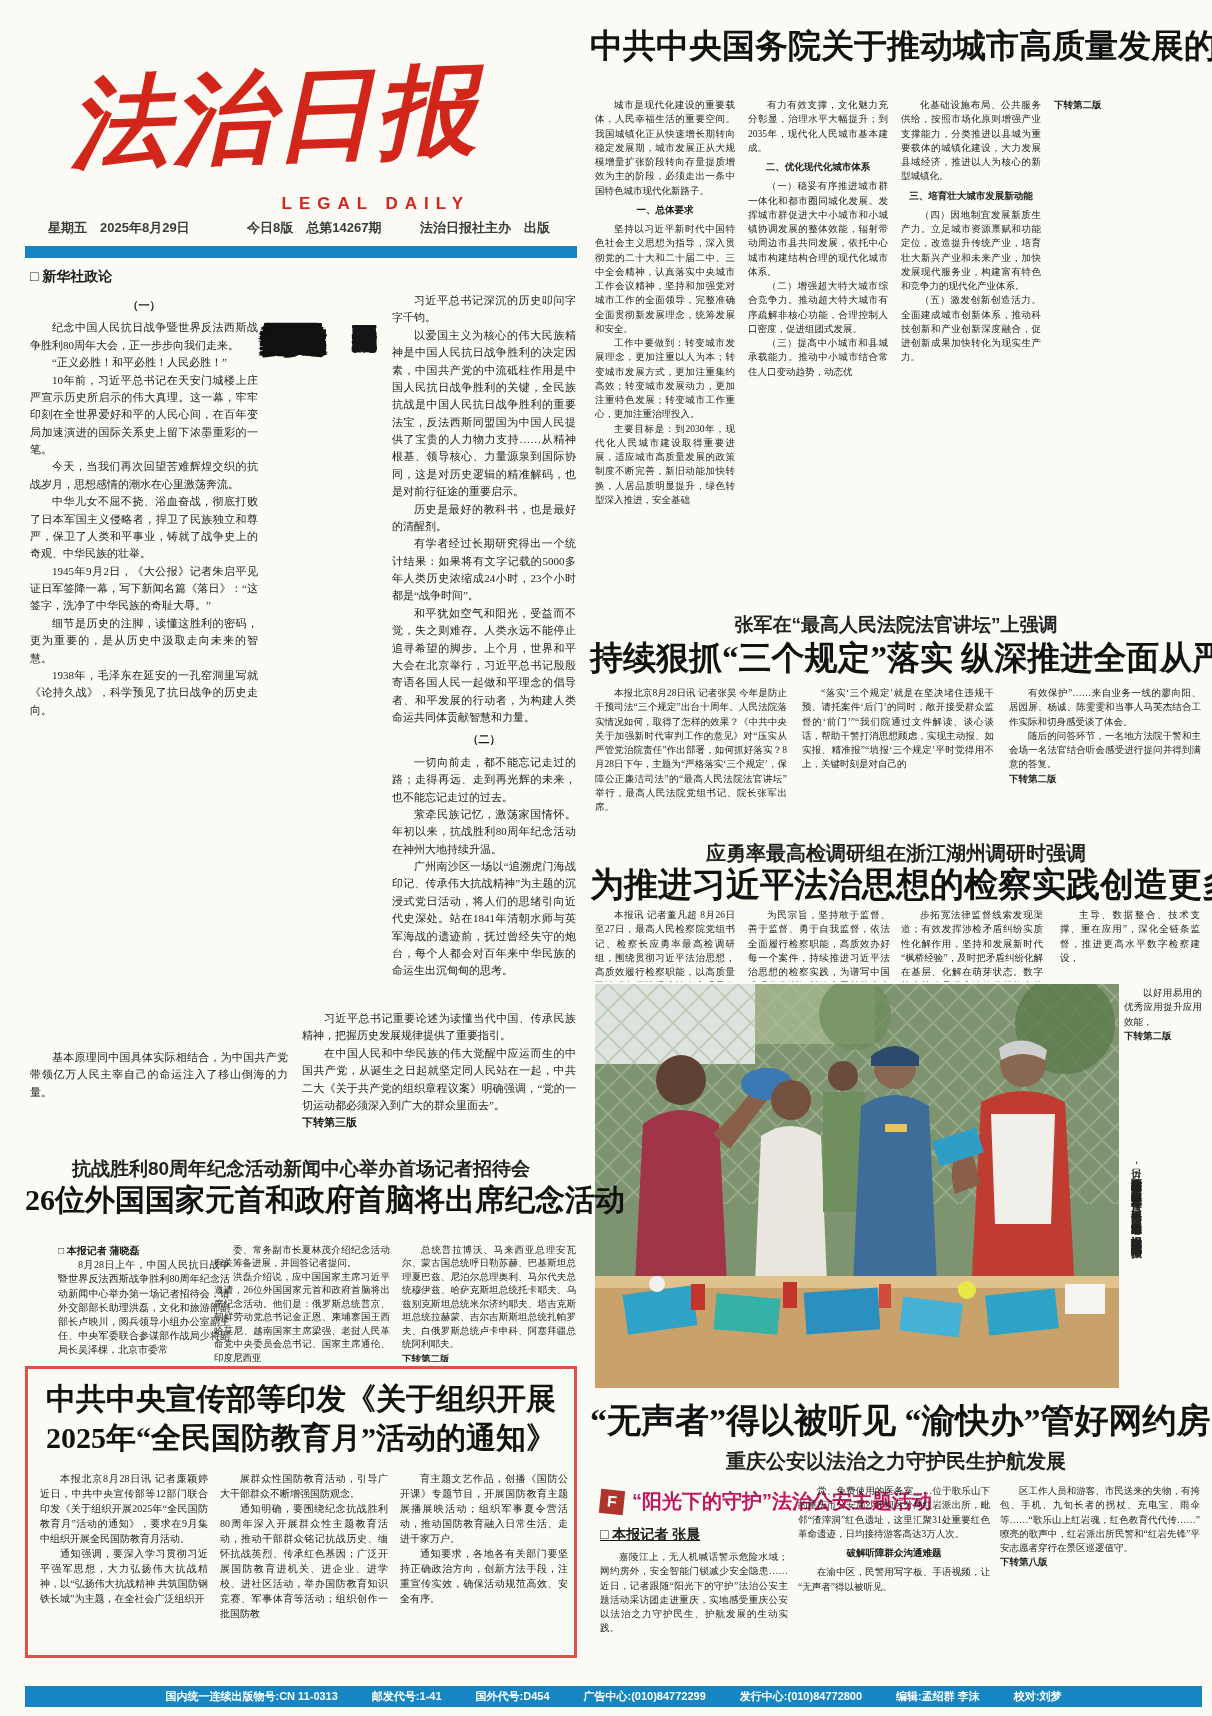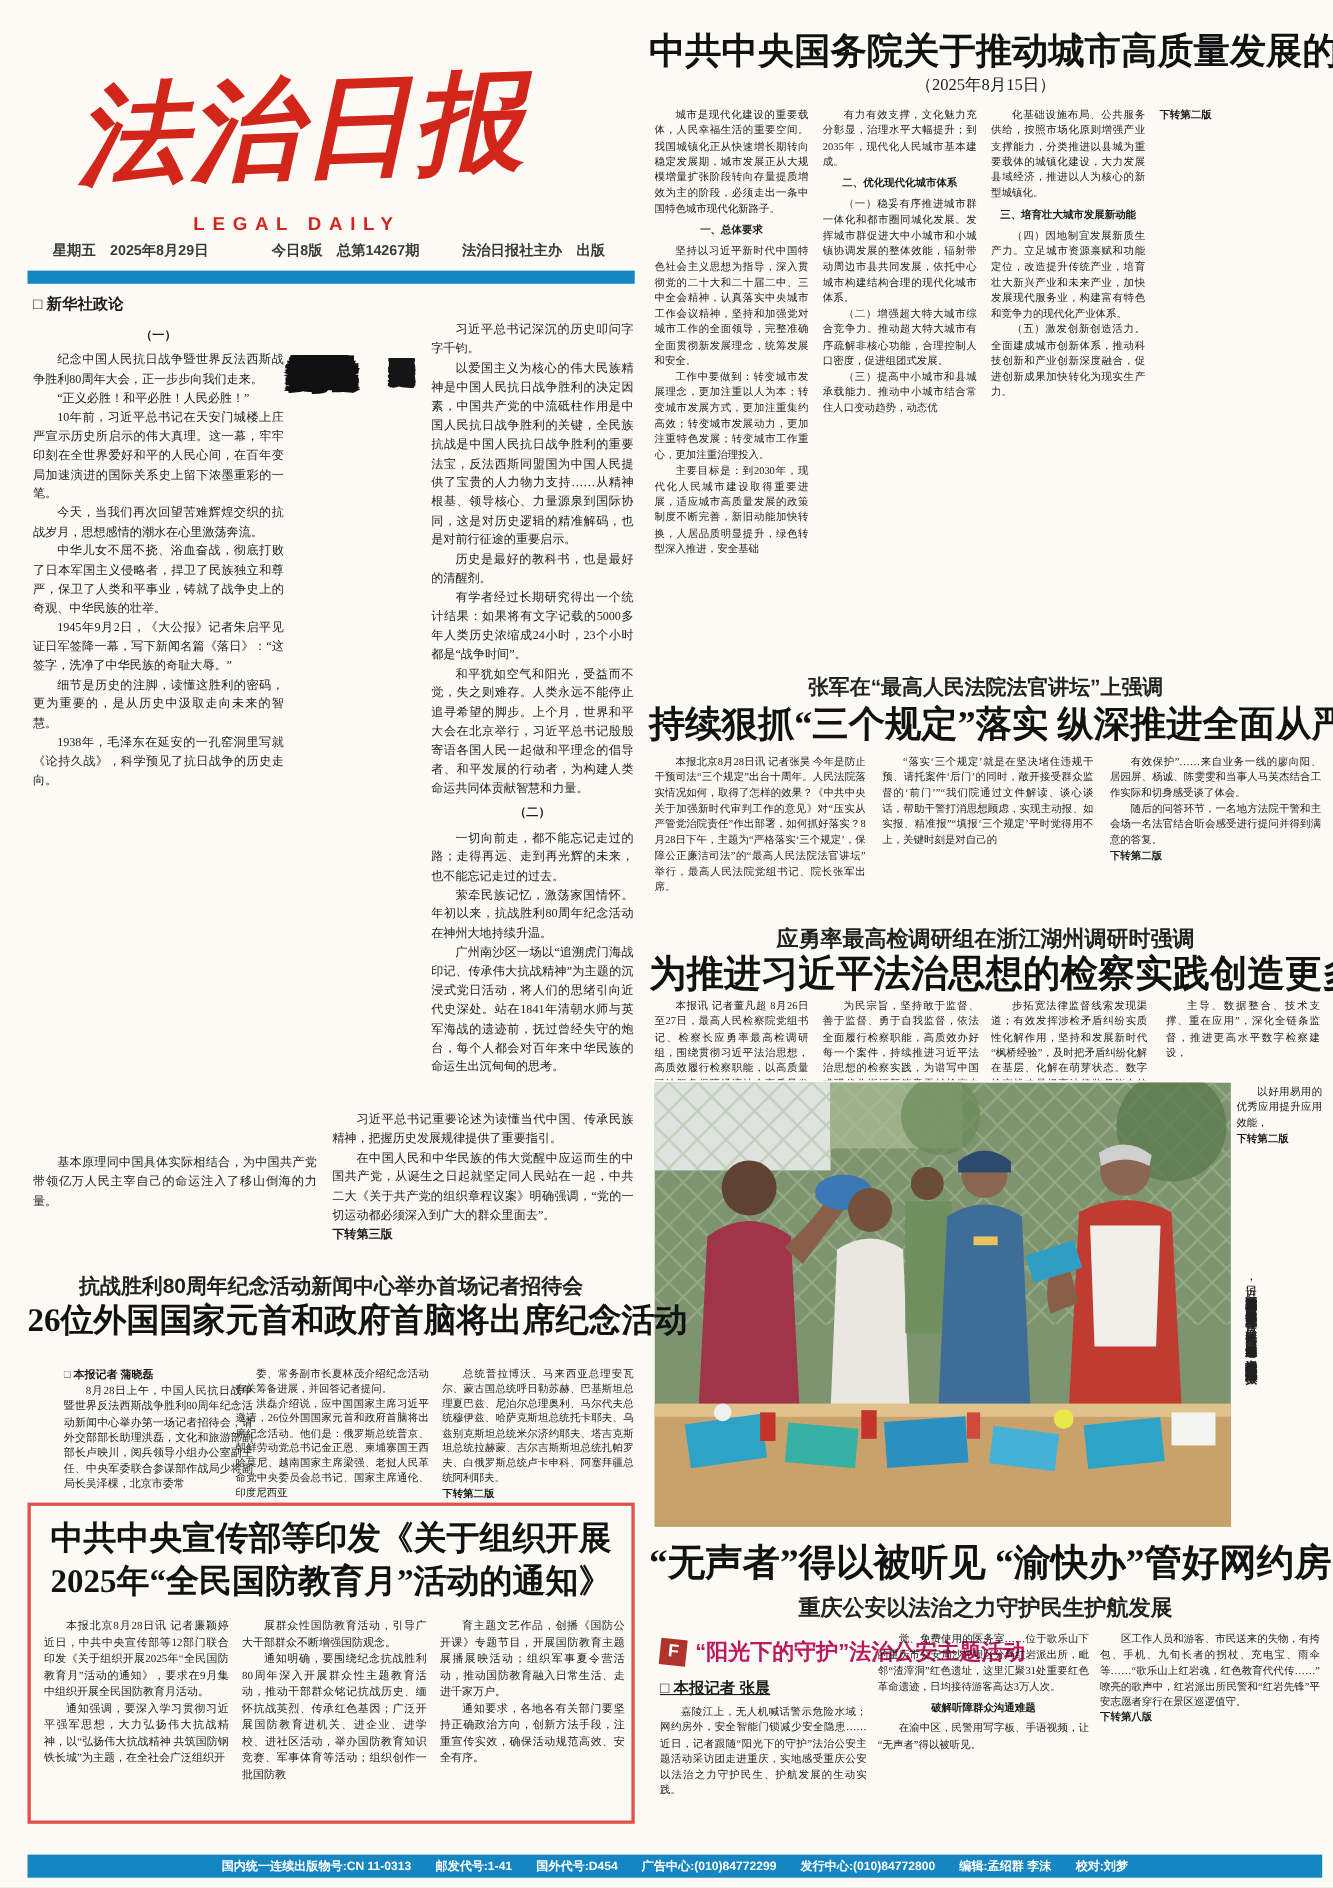--- a/index.html
+++ b/index.html
@@ -4,21 +4,21 @@
 <style>
   html,body{margin:0;padding:0;background:#e9e7e2;}
   #page{position:relative;width:1212px;height:1716px;margin:0 auto;background:#fbfaf5;
         font-family:"Liberation Serif",serif;color:#1b1b1b;overflow:hidden;}
   .abs{position:absolute;}
   .sans{font-family:"Liberation Sans",sans-serif;}
   
   .mast-title{left:70px;top:50px;width:400px;height:148px;text-align:center;
     font-size:100px;line-height:1.35;font-weight:900;font-style:italic;color:#d3261b;
     transform:rotate(-2deg);letter-spacing:2px;white-space:nowrap;}
-  .mast-sub{left:70px;top:194px;width:400px;text-align:center;color:#d3261b;
+  .mast-sub{left:70px;top:194px;width:400px;text-align:right;color:#d3261b;
     font-weight:bold;font-size:17px;letter-spacing:7px;}
   .dateline{top:219px;font-size:13px;font-weight:bold;color:#3a3a3a;white-space:nowrap;}
   .bluebar{left:25px;top:246px;width:552px;height:12px;background:#1686c3;}
   
   .col{position:absolute;text-align:justify;font-size:11px;line-height:1.58;overflow:hidden;}
   .col p{margin:0;text-indent:2em;}
   .col .sechead{text-align:center;font-weight:bold;text-indent:0;margin:5px 0;
     font-family:"Liberation Sans",sans-serif;}
   .col .jump{font-weight:bold;text-indent:0;
     font-family:"Liberation Sans",sans-serif;}
@@ -40,21 +40,21 @@
   
   .noticebox{left:25px;top:1366px;width:552px;height:292px;border:3px solid #e0514a;
     box-sizing:border-box;background:#fbfaf5;}
   
   .cube{display:inline-block;width:24px;height:24px;background:#b0342b;color:#fff;
     font-weight:900;font-size:16px;text-align:center;line-height:24px;
     font-family:"Liberation Sans",sans-serif;transform:rotate(6deg);margin-right:8px;
     vertical-align:middle;}
   .footerbar{left:25px;top:1686px;width:1177px;height:21px;background:#1686c3;
     color:#fff;font-family:"Liberation Sans",sans-serif;font-size:11px;font-weight:bold;
-    display:flex;align-items:center;justify-content:center;gap:22px;white-space:nowrap;}
+    display:flex;align-items:center;justify-content:center;gap:34px;white-space:nowrap;}
 </style>
 </head>
 <body>
 
 <div id="page">
 
   <div class="abs mast-title">法治日报</div>
   <div class="abs mast-sub sans">LEGAL DAILY</div>
   <div class="abs dateline sans" style="left:48px;">星期五　2025年8月29日</div>
   <div class="abs dateline sans" style="left:247px;">今日8版　总第14267期</div>
@@ -99,21 +99,20 @@
   </div>
   <div class="col" style="left:302px;top:1010px;width:274px;height:140px;">
     <div>
         <p>习近平总书记重要论述为读懂当代中国、传承民族精神，把握历史发展规律提供了重要指引。</p>
         <p>在中国人民和中华民族的伟大觉醒中应运而生的中国共产党，从诞生之日起就坚定同人民站在一起，中共二大《关于共产党的组织章程议案》明确强调，“党的一切运动都必须深入到广大的群众里面去”。</p>
       </div>
     <p class="jump">下转第三版</p>
   </div>
 
   <div class="abs headline" style="left:590px;top:24px;width:612px;font-size:33px;">中共中央国务院关于推动城市高质量发展的意见</div>
-  <div class="abs" style="left:590px;top:68px;width:612px;text-align:center;font-size:15px;">（2025年8月15日）</div>
   <div class="col rcol" style="left:595px;top:98px;width:140px;height:508px;">
     <div>
         <p>城市是现代化建设的重要载体，人民幸福生活的重要空间。我国城镇化正从快速增长期转向稳定发展期，城市发展正从大规模增量扩张阶段转向存量提质增效为主的阶段，必须走出一条中国特色城市现代化新路子。</p>
       </div>
     <p class="sechead">一、总体要求</p>
     <div>
         <p>坚持以习近平新时代中国特色社会主义思想为指导，深入贯彻党的二十大和二十届二中、三中全会精神，认真落实中央城市工作会议精神，坚持和加强党对城市工作的全面领导，完整准确全面贯彻新发展理念，统筹发展和安全。</p>
         <p>工作中要做到：转变城市发展理念，更加注重以人为本；转变城市发展方式，更加注重集约高效；转变城市发展动力，更加注重特色发展；转变城市工作重心，更加注重治理投入。</p>
         <p>主要目标是：到2030年，现代化人民城市建设取得重要进展，适应城市高质量发展的政策制度不断完善，新旧动能加快转换，人居品质明显提升，绿色转型深入推进，安全基础</p>
       </div>

